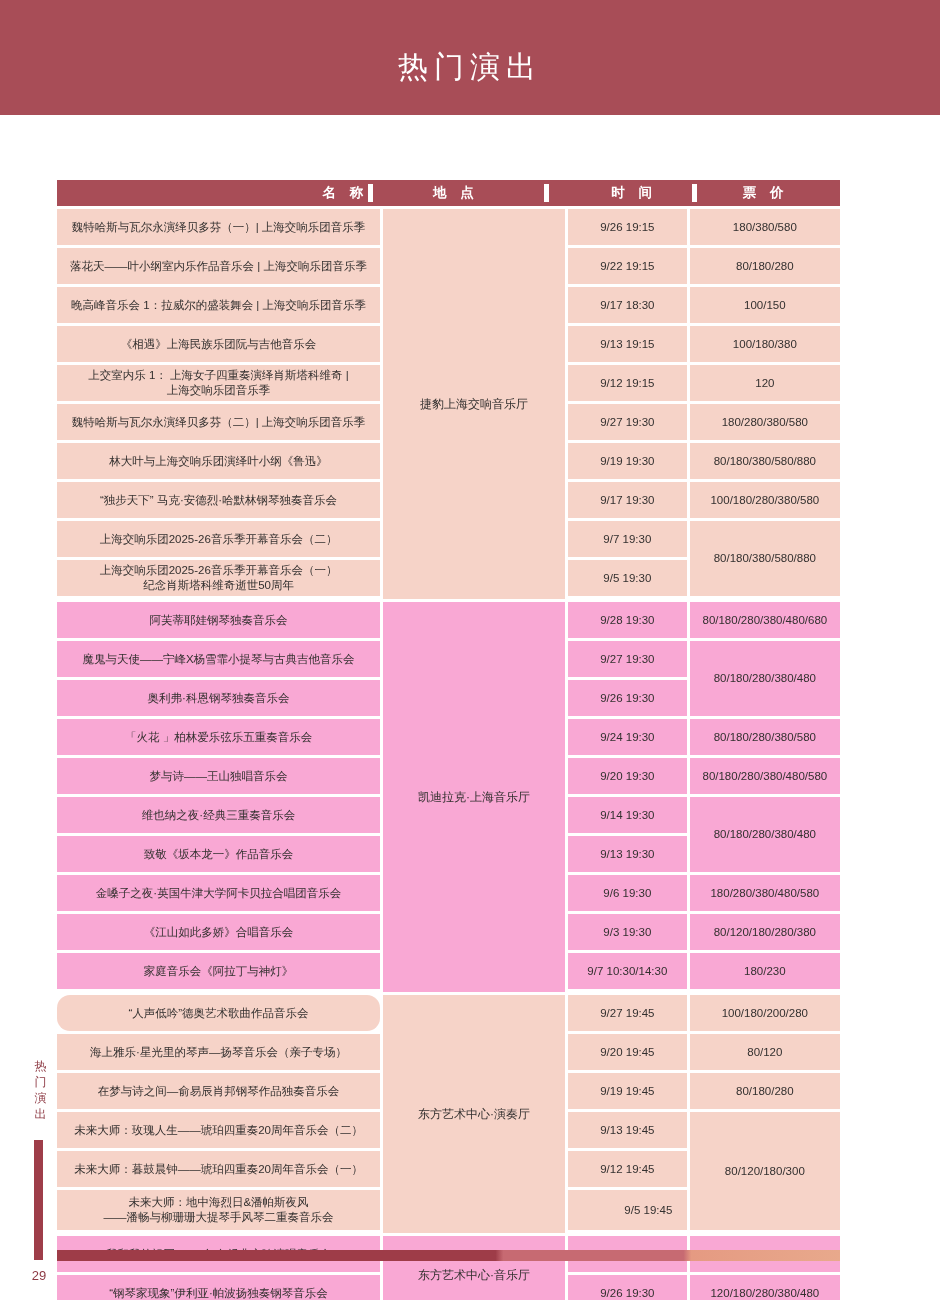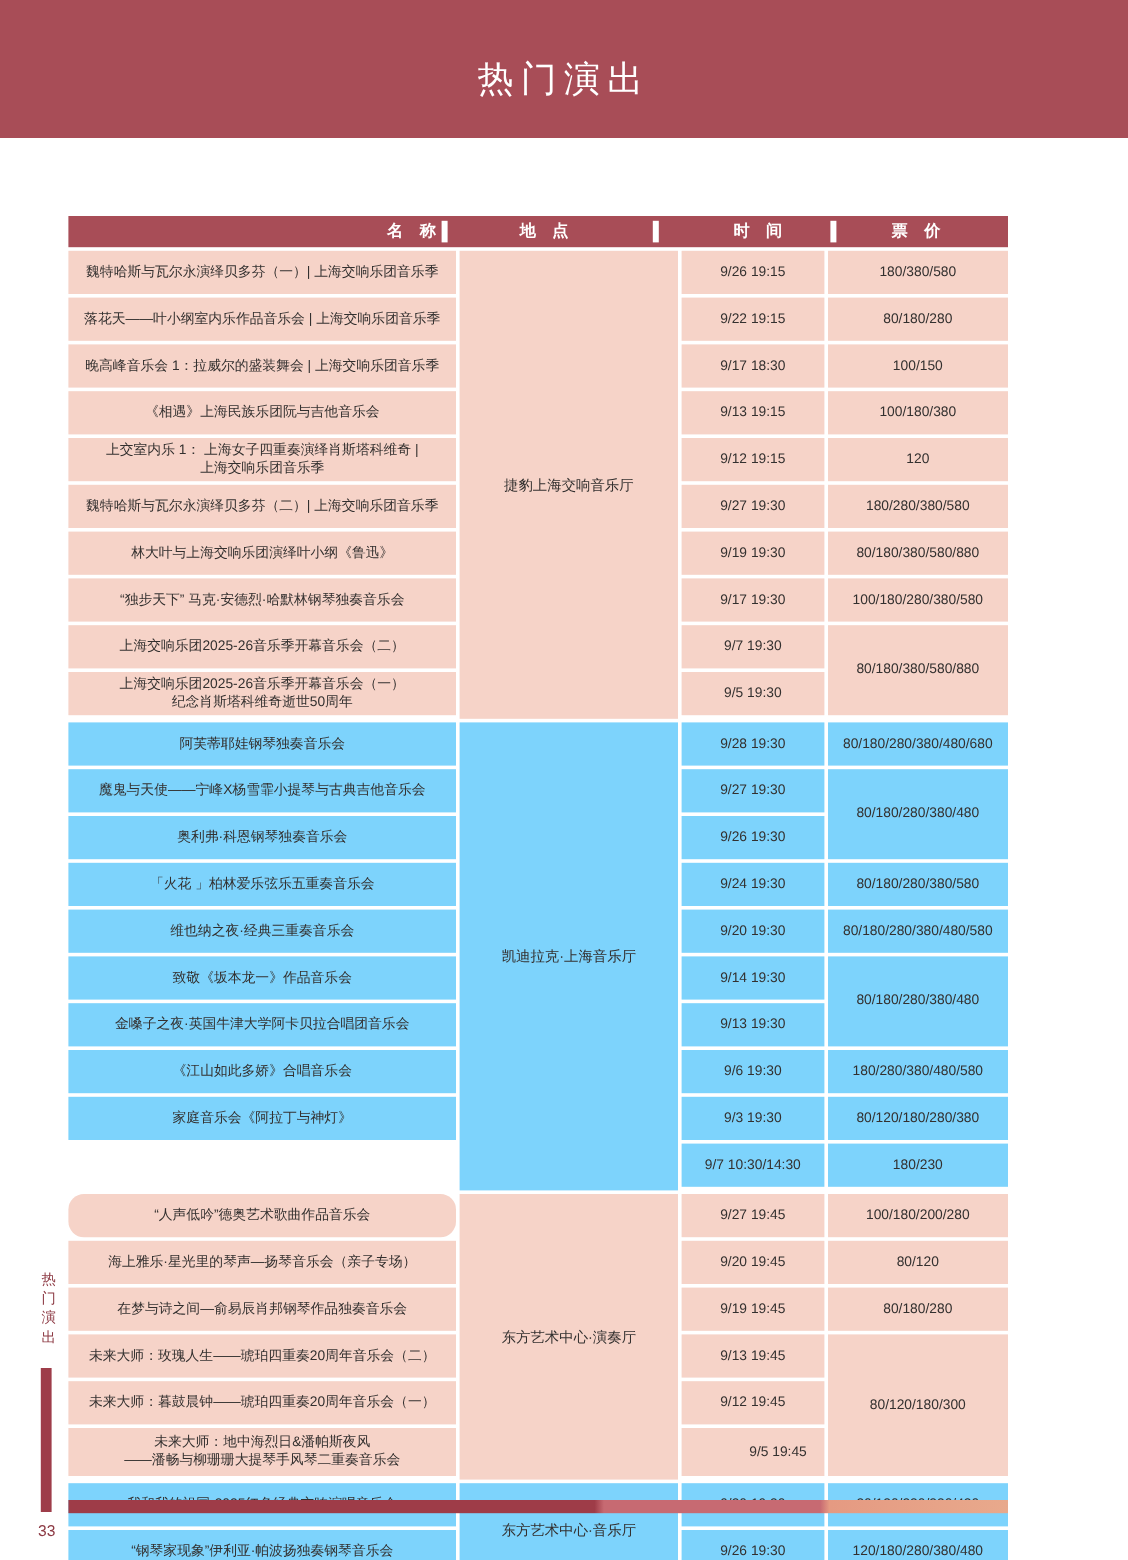--- a/index.html
+++ b/index.html
@@ -73,21 +73,21 @@
     color:#33302f;font-size:11.5px;line-height:15px;
     padding:2px 6px;
   }
   .namecell{margin-bottom:3px;}
   .timecell{margin-bottom:3px;font-size:11.5px;}
   .pricecell{margin-bottom:3px;font-size:11.5px;}
   .venuecell{width:100%;height:100%;font-size:12px;}
 
   
   .toneA .cell{background:#f6d3c8;}
-  .toneB .cell{background:#7dd3fc;}
+  .toneB .cell{background:#f9a8d4;}
 
   
   #bottom-bar{
     position:absolute;left:57px;top:1250px;width:783px;height:11px;
     background:linear-gradient(to right,
        #9e3c48 0%, #9e3c48 56%, #c76a72 57%, #c76a72 80%,
        #e59a82 81%, #e8a98c 100%);
   }
 </style>
 </head>
@@ -97,21 +97,21 @@
   <div id="banner-title">热门演出</div>
 </div>
 
 <div id="side-tab">
   <span>热</span>
   <span>门</span>
   <span>演</span>
   <span>出</span>
 </div>
 <div id="side-bar"></div>
-<div id="page-num">33</div>
+<div id="page-num">29</div>
 
 <div id="table">
 
   <div class="thead">
     <div class="th c-name">名 称</div>
     <div class="th c-venue">
       <span class="sep"></span>
       <span>地 点</span>
     </div>
     <div class="th c-time">
@@ -166,20 +166,21 @@
             <div class="cell pricecell" style="height: 75px;">80/180/380/580/880</div>
           </div>
         </div>
       </div>
       <div class="section toneB">
         <div class="col-left">
           <div class="cell namecell" style="height: 36px;">阿芙蒂耶娃钢琴独奏音乐会</div>
           <div class="cell namecell" style="height: 36px;">魔鬼与天使——宁峰X杨雪霏小提琴与古典吉他音乐会</div>
           <div class="cell namecell" style="height: 36px;">奥利弗·科恩钢琴独奏音乐会</div>
           <div class="cell namecell" style="height: 36px;">「火花 」柏林爱乐弦乐五重奏音乐会</div>
+          <div class="cell namecell" style="height: 36px;">梦与诗——王山独唱音乐会</div>
           <div class="cell namecell" style="height: 36px;">维也纳之夜·经典三重奏音乐会</div>
           <div class="cell namecell" style="height: 36px;">致敬《坂本龙一》作品音乐会</div>
           <div class="cell namecell" style="height: 36px;">金嗓子之夜·英国牛津大学阿卡贝拉合唱团音乐会</div>
           <div class="cell namecell" style="height: 36px;">《江山如此多娇》合唱音乐会</div>
           <div class="cell namecell" style="height: 36px;">家庭音乐会《阿拉丁与神灯》</div>
         </div>
         <div class="col-venue">
           <div class="cell venuecell">凯迪拉克·上海音乐厅</div>
         </div>
         <div class="col-right">

